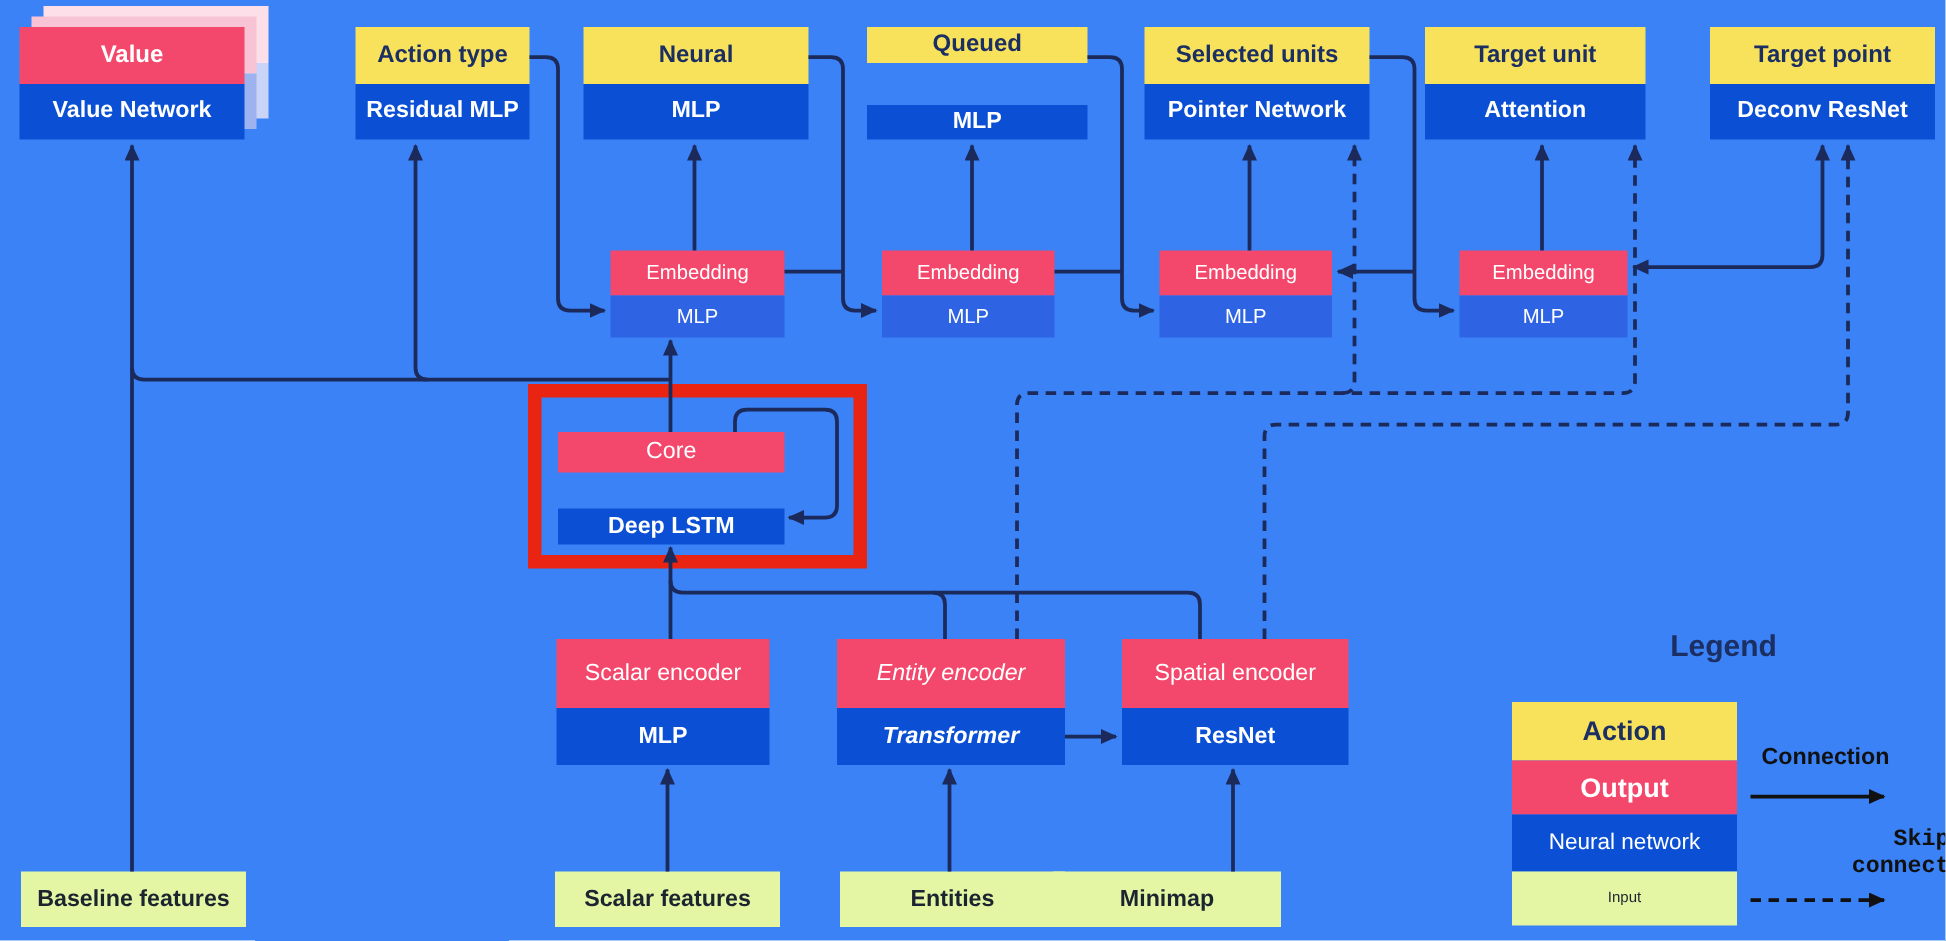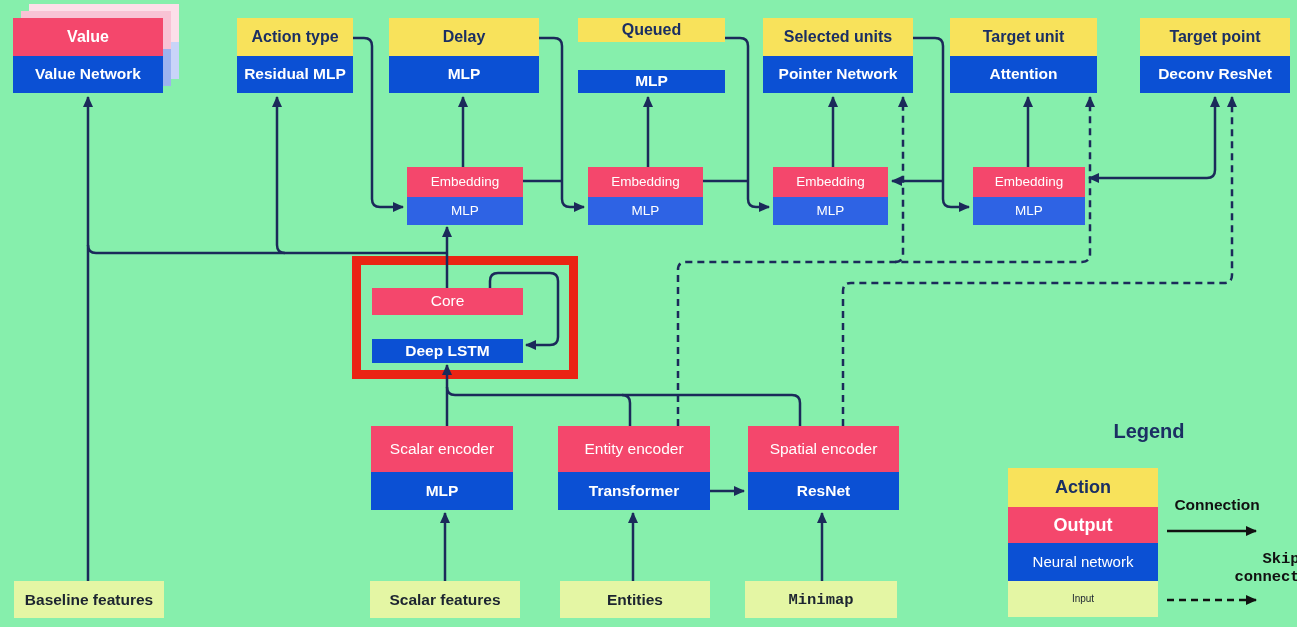--- a/index.html
+++ b/index.html
@@ -3,21 +3,21 @@
 <meta charset="utf-8">
 <style>
   :root{
     --yellow:#f8e25b; --pink:#f4476c; --blue:#0b50d4; --embblue:#2e63e4;
     --green:#e4f6a4; --navy:#1b2a5a; --red:#ea2413; --actiontext:#1b2f63;
     --inputtext:#1c2430; --shpink1:#f8c3d5; --shpink2:#fcdfe9;
     --shblue1:#9db3ef; --shblue2:#c9d4f8; --legendarrow:#111111;
   }
   html,body{margin:0;padding:0;background:#fff;}
   body{font-family:"Liberation Sans", sans-serif;}
-  .stage{position:relative;width:1297px;height:627px;background:#86efac;overflow:hidden;}
+  .stage{position:relative;width:1297px;height:627px;background:#3b82f6;overflow:hidden;}
   .box{position:absolute;display:flex;flex-direction:column;box-sizing:border-box;}
   .seg{display:flex;align-items:center;justify-content:center;text-align:center;line-height:1.05;}
   .seg.action{background:var(--yellow);color:var(--actiontext);font-weight:700;font-size:16px;}
   .seg.output{background:var(--pink);color:#fff;font-weight:700;font-size:16px;}
   .seg.net{background:var(--blue);color:#fff;font-weight:700;font-size:15.5px;}
   .seg.embout{background:var(--pink);color:#fff;font-weight:400;font-size:13.5px;}
   .seg.embnet{background:var(--embblue);color:#fff;font-weight:400;font-size:13.5px;}
   .seg.encout{background:var(--pink);color:#fff;font-weight:400;font-size:15.5px;}
   .seg.encnet{background:var(--blue);color:#fff;font-weight:700;font-size:15.5px;}
   .inputbox{position:absolute;background:var(--green);color:var(--inputtext);
@@ -46,21 +46,21 @@
 
   <div class="box" style="left:13px;top:18px;width:150px;height:75px;">
     <div class="seg output" style="height:38px;">Value</div>
     <div class="seg net" style="height:37px;">Value Network</div>
   </div>
   <div class="box" style="left:205px;top:18px;width:148px;height:75px;padding-left:32px;">
     <div class="seg action" style="height:38px;">Action type</div>
     <div class="seg net" style="height:37px;">Residual MLP</div>
   </div>
   <div class="box" style="left:389px;top:18px;width:150px;height:75px;">
-    <div class="seg action" style="height:38px;">Delay</div>
+    <div class="seg action" style="height:38px;">Neural</div>
     <div class="seg net" style="height:37px;">MLP</div>
   </div>
   <div class="box" style="left:578px;top:18px;width:147px;height:75px;gap:28px;">
     <div class="seg action" style="height:38px;">Queued</div>
     <div class="seg net" style="height:37px;">MLP</div>
   </div>
   <div class="box" style="left:763px;top:18px;width:150px;height:75px;">
     <div class="seg action" style="height:38px;">Selected units</div>
     <div class="seg net" style="height:37px;">Pointer Network</div>
   </div>
@@ -92,33 +92,33 @@
 
   <div class="box" style="left:372px;top:288px;width:151px;height:75px;">
     <div class="seg encout" style="height:39px;">Core</div>
     <div class="seg encnet" style="height:36px;margin-top:24px;">Deep LSTM</div>
   </div>
 
   <div class="box" style="left:371px;top:426px;width:142px;height:84px;">
     <div class="seg encout" style="height:46px;">Scalar encoder</div>
     <div class="seg encnet" style="height:38px;">MLP</div>
   </div>
-  <div class="box" style="left:558px;top:426px;width:152px;height:108px;">
+  <div class="box" style="left:558px;top:426px;width:152px;height:108px;font-style:italic;">
     <div class="seg encout" style="height:46px;">Entity encoder</div>
     <div class="seg encnet" style="height:38px;">Transformer</div>
   </div>
   <div class="box" style="left:748px;top:426px;width:151px;height:84px;">
     <div class="seg encout" style="height:46px;">Spatial encoder</div>
     <div class="seg encnet" style="height:38px;">ResNet</div>
   </div>
 
   <div class="inputbox" style="left:14px;top:581px;width:150px;height:37px;">Baseline features</div>
   <div class="inputbox" style="left:370px;top:581px;width:150px;height:37px;">Scalar features</div>
   <div class="inputbox" style="left:560px;top:581px;width:150px;height:37px;">Entities</div>
-  <div class="inputbox" style="left:745px;top:581px;width:152px;height:37px;font-family:Liberation Mono, monospace;">Minimap</div>
+  <div class="inputbox" style="left:702px;top:581px;width:152px;height:37px;">Minimap</div>
 
   <div class="highlight" style="left:352px;top:256px;width:226px;height:123px;"></div>
 
   <div class="legend-title" style="left:1008px;top:420px;width:282px;">Legend</div>
   <div class="box" style="left:1008px;top:468px;width:150px;height:149px;">
     <div class="seg action legend-item" style="height:39px;font-size:18px;">Action</div>
     <div class="seg output legend-item" style="height:36px;font-size:18px;">Output</div>
     <div class="seg net legend-item" style="height:38px;font-weight:400;font-size:15px;">Neural network</div>
     <div class="seg legend-item" style="height:36px;background:var(--green);color:var(--inputtext);font-weight:400;font-size:10px;">Input</div>
   </div>

